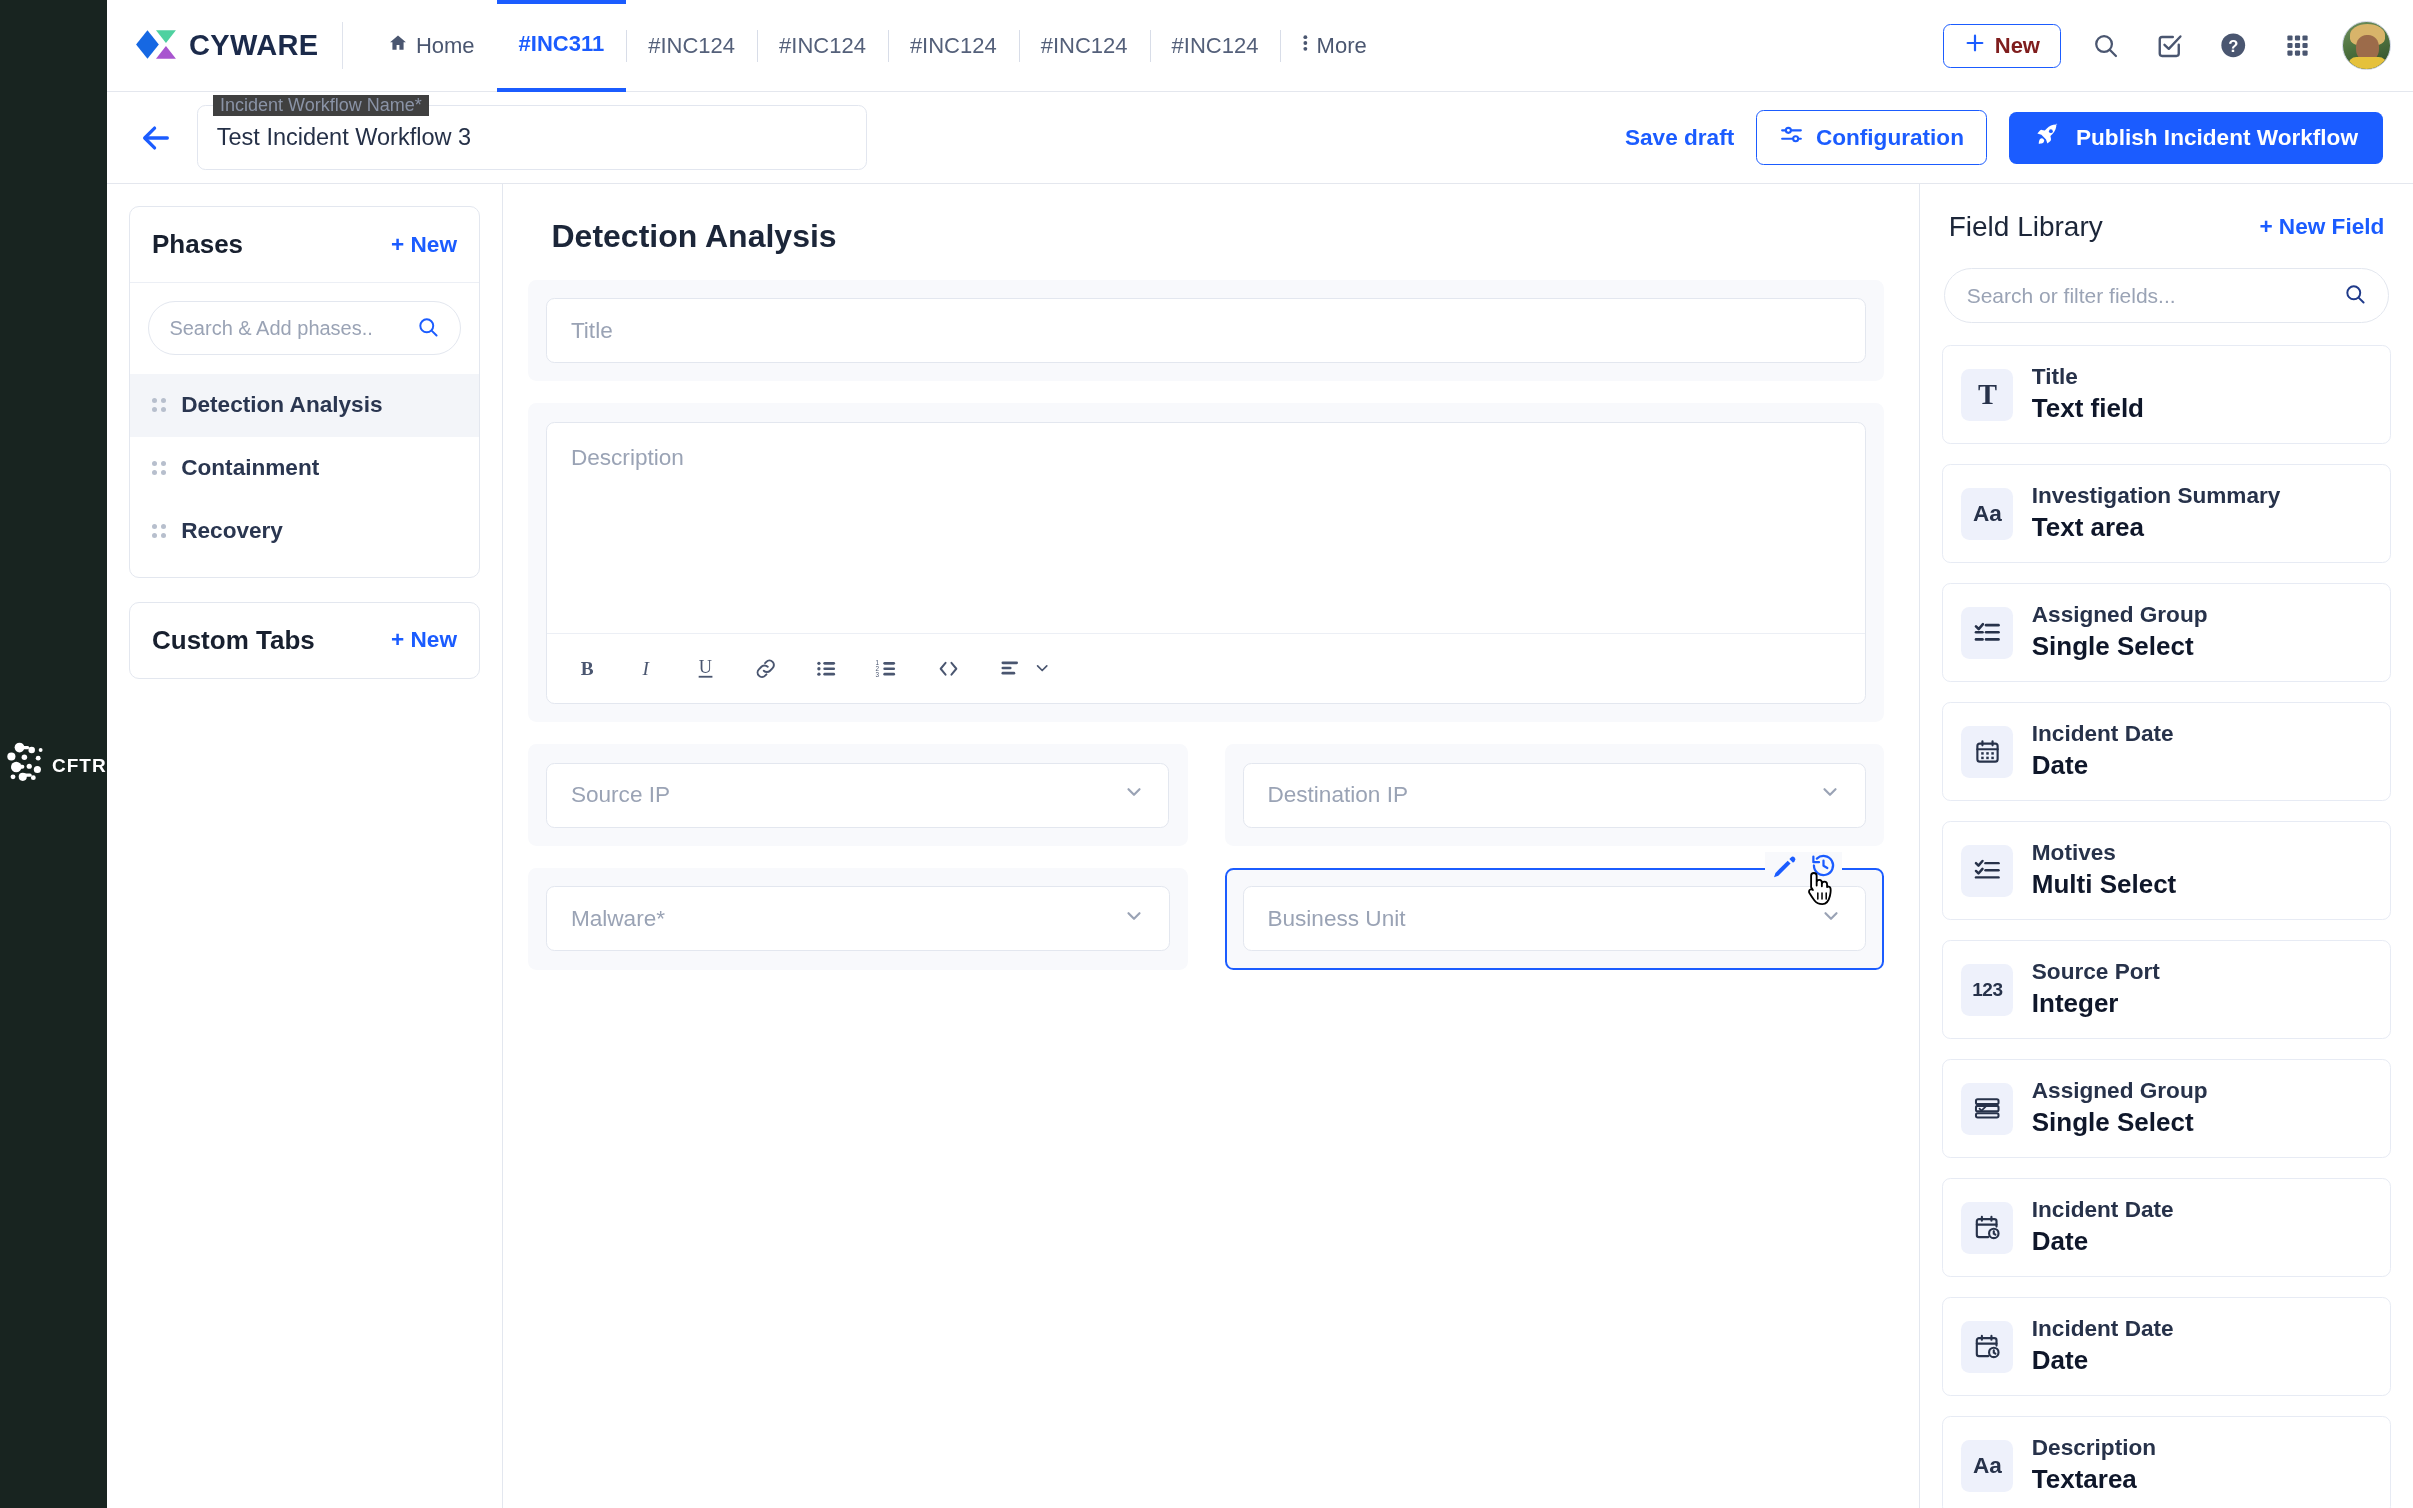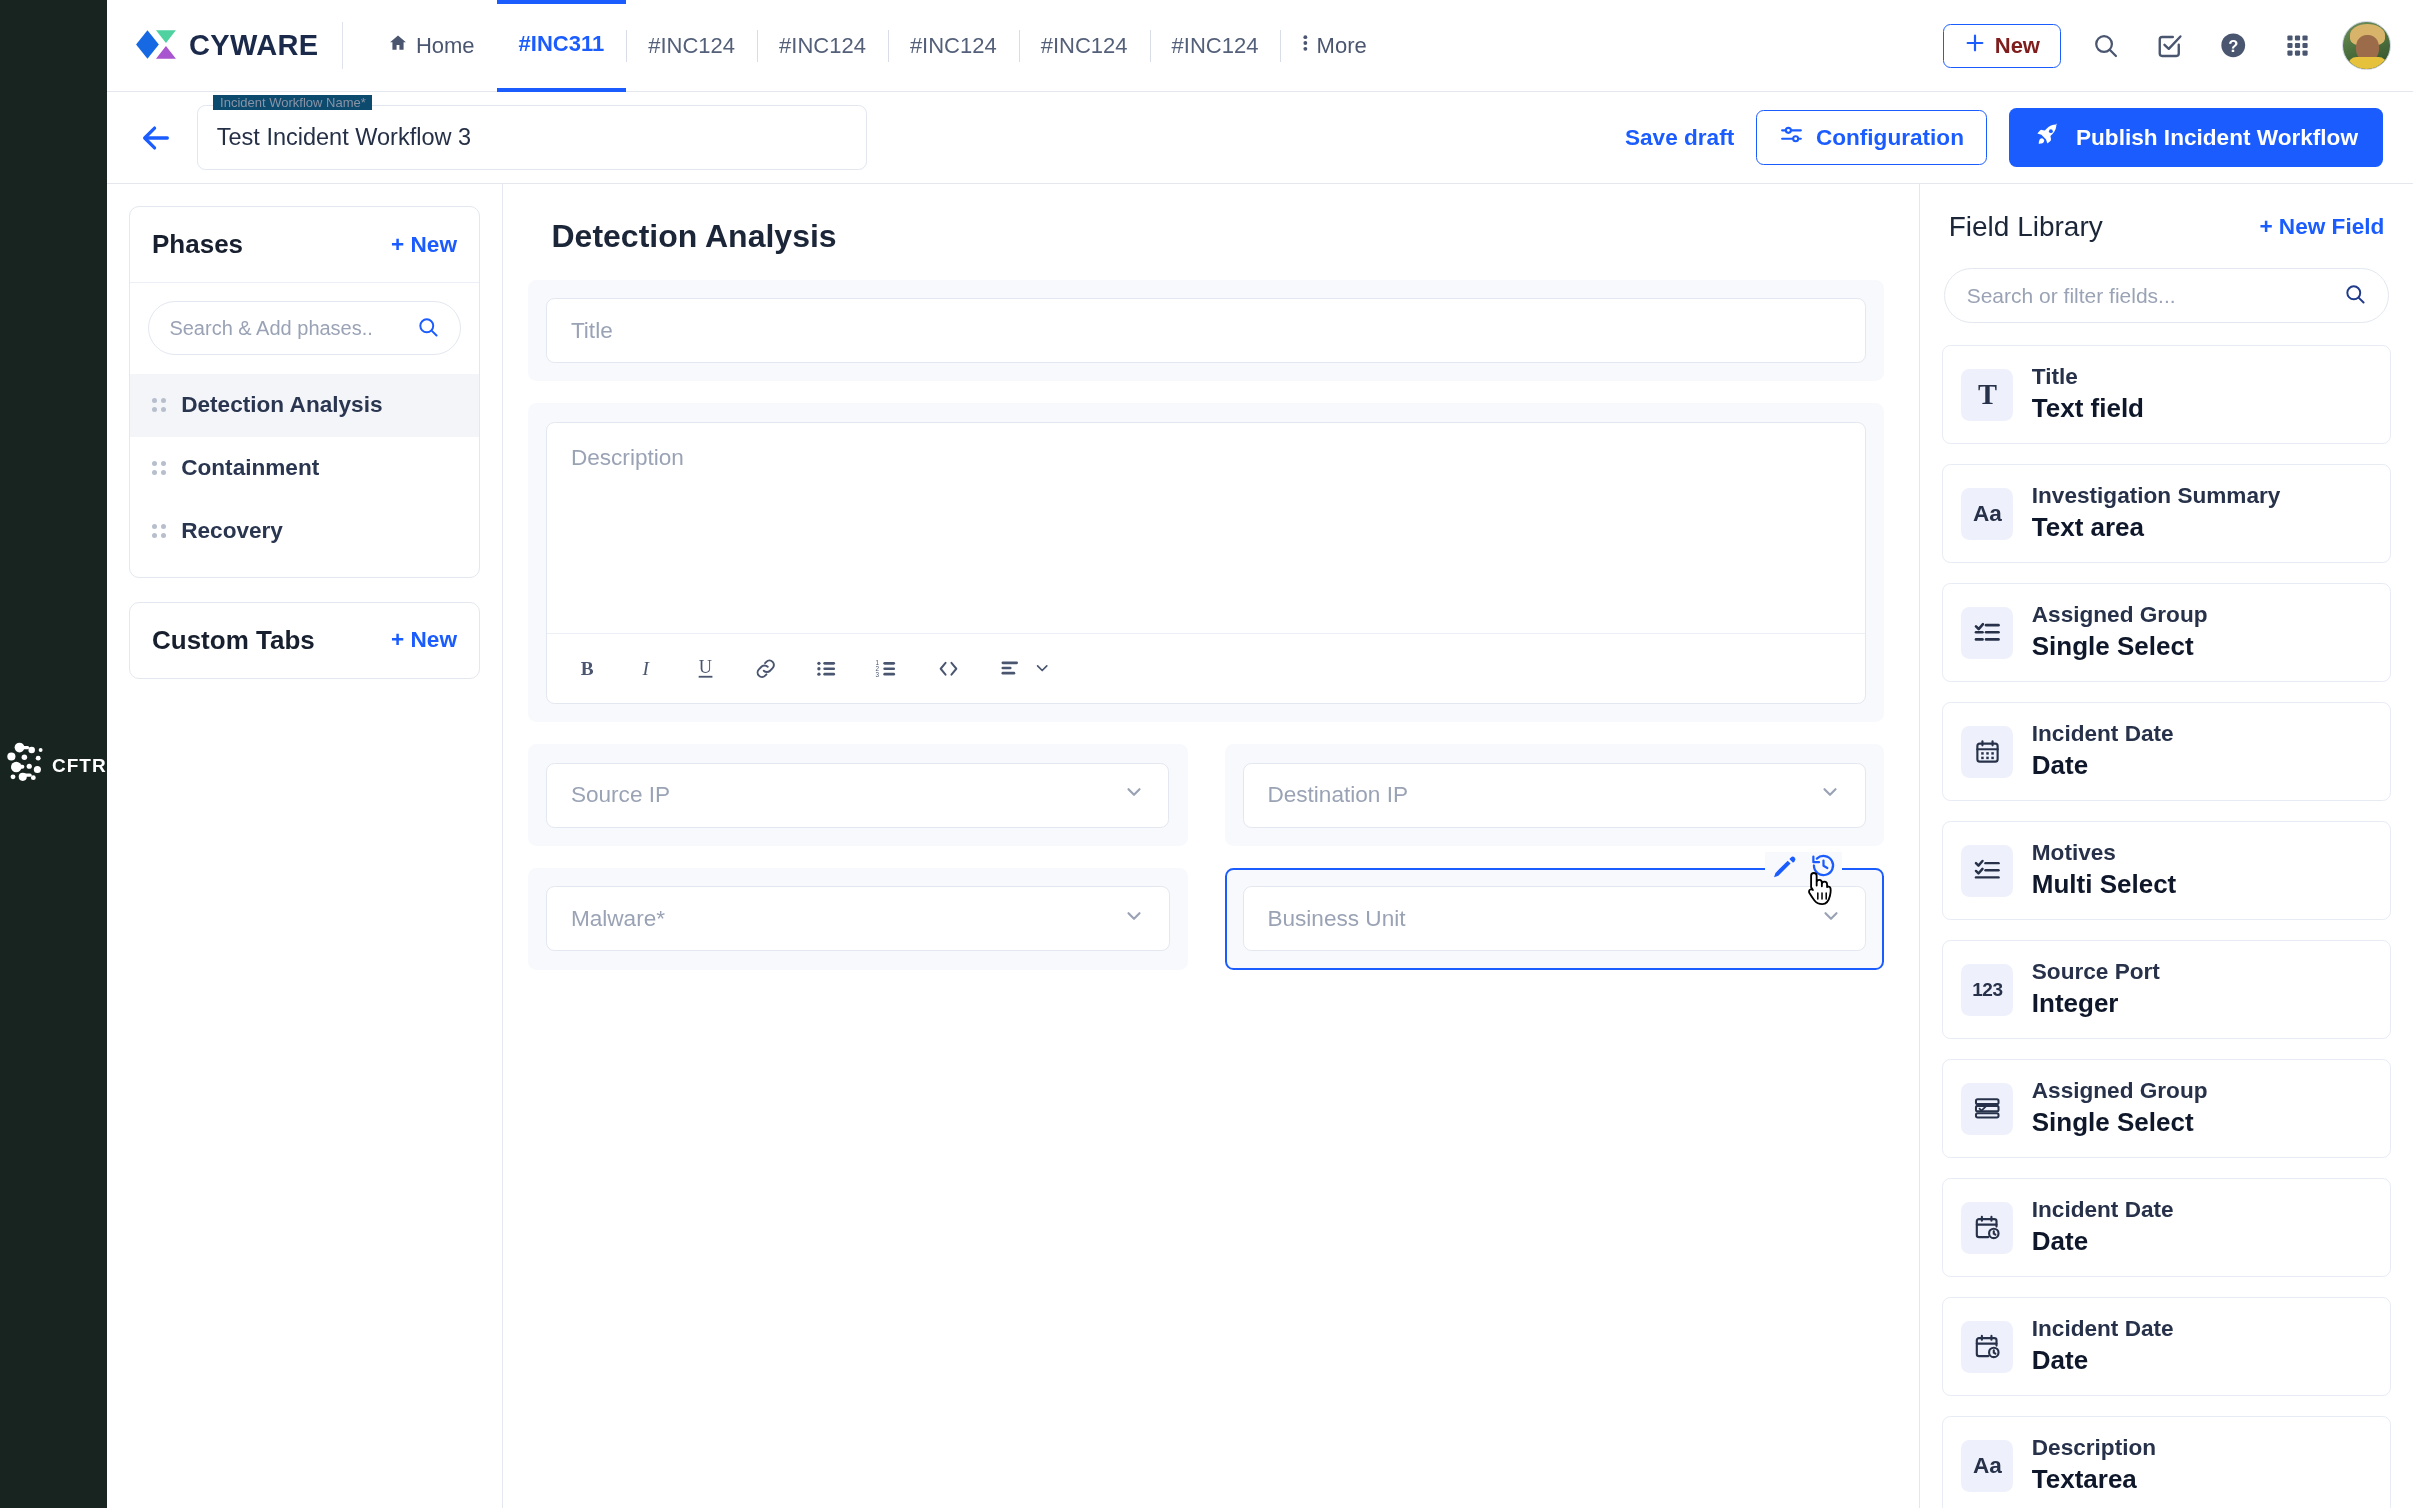--- a/index.html
+++ b/index.html
@@ -92,33 +92,33 @@
     border-bottom: 0.8px solid #e4e7ee;
     display:flex; align-items:center; padding: 0 30px 0 25px; gap: 18.4px;
   }
   .back-arrow { width: 47px; height: 47px; display:flex; align-items:center; justify-content:center; color:#1B5CFF;}
   .wfname {
     position: relative; width: 670px; height: 65px;
     border: 1.7px solid #e2e6ef; border-radius: 8.4px;
     display:flex; align-items:center; padding: 0 18.4px;
   }
   .wfname legend {
-    position:absolute; top: -11px; left: 15px; background:#0c4a6e; padding: 0 6.7px;
-    font-size: 13px; color:#8a93a6;
+    position:absolute; top: -11px; left: 15px; background:#404040; padding: 0 6.7px;
+    font-size: 18px; color:#8a93a6;
   }
   .wfname .val { font-size: 23.5px; color:#253047; }
   .subbar-right { margin-left:auto; display:flex; align-items:center; gap: 22px; }
   .save-draft { color:#1B5CFF; font-size: 22.6px; font-weight:600; }
   .btn-config {
     border: 1.7px solid #1B5CFF; color:#1B5CFF; background:#fff; border-radius: 7.5px;
     height: 55px; padding: 0 22px; display:flex; align-items:center; gap: 11.7px;
     font-size: 22.6px; font-weight:700;
   }
   .btn-publish {
-    background:#1B5CFF; color:#fff; border-radius: 7.5px; height: 59px;
+    background:#1B5CFF; color:#fff; border-radius: 7.5px; height: 52px;
     padding: 0 25px; display:flex; align-items:center; gap: 15px;
     font-size: 22.6px; font-weight:700;
   }
 
   
   .body { flex: 1 1 auto; display:flex; min-height: 0; background: #fff; }
 
   .left-col {
     width: 396px; flex: 0 0 396px; background:#fff;
     border-right: 0.8px solid #e3e7ef; padding: 22px 22px 0 22px;

